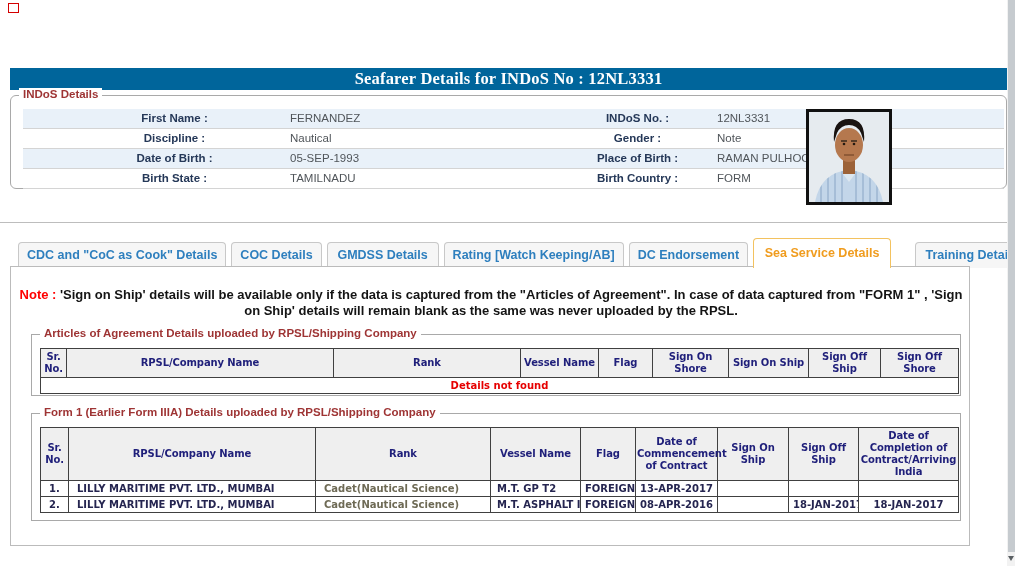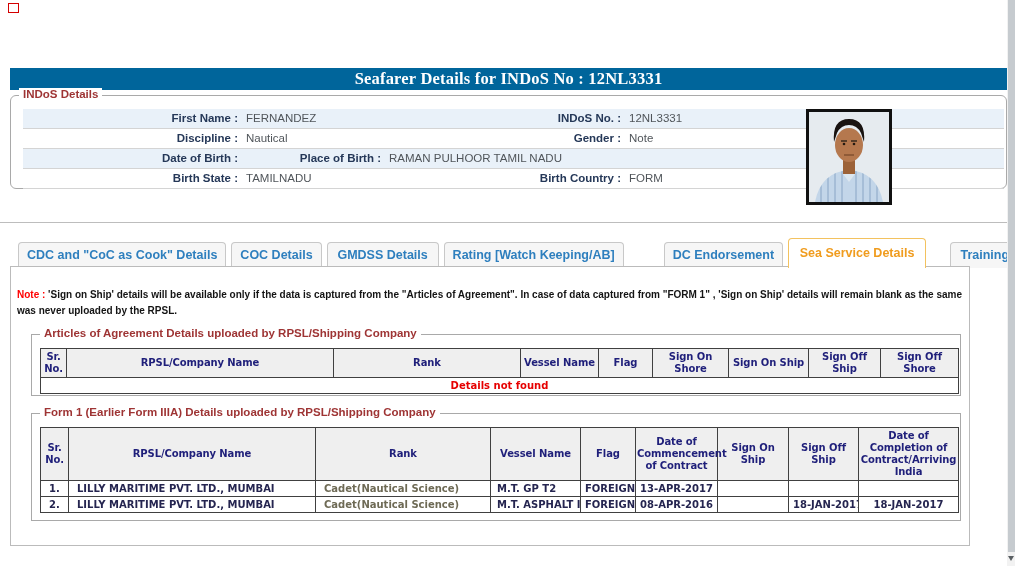--- a/index.html
+++ b/index.html
@@ -19,43 +19,43 @@
 
   
   .fs{position:absolute; border:1px solid #A9A9A9; background:#fff;}
   .fs > .legend{position:absolute; top:-8px; left:8px; background:#fff; padding:0 4px;
     color:var(--c-legend); font-weight:bold; font-size:11.5px; white-space:nowrap;}
 
   .fs-indos{left:10px; top:95px; width:997px; height:94px;border-radius:6px;}
   .indos-rows{position:absolute; left:12px; top:13px; width:981px;}
   .irow{display:flex; height:20px; line-height:19px; border-bottom:1px solid #D4D4D4; font-size:11.5px;}
   .irow.alt{background:var(--c-row_alt);}
-  .il{font-weight:bold; color:#253858; text-align:right;}
+  .il{font-weight:bold; color:#253858; text-align:center;margin-left:44px;}
   .iv{color:#50555A; padding-left:8px;}
   .c1l{width:215px;} .c1v{width:240px;} .c2l{width:143px;} .c2v{flex:1;}
   .photo{position:absolute; left:795px; top:13px; width:86px; height:96px; border:3px solid #111; background:#E3E9EE;}
   .photo svg{display:block;}
 
   .hr-line{position:absolute; left:0; top:222px; width:1007px; height:1px; background:#BDBDBD;}
 
   .tabs{position:absolute; left:18px; top:238px; display:flex; gap:5px; align-items:flex-end; height:30px;}
   .tab{height:26px; line-height:25px; background:#F6F6F6; border:1px solid #C8C8C8; border-bottom:none;
     border-radius:4px 4px 0 0; color:var(--c-tab_blue); font-weight:bold; font-size:12.5px;
     text-align:center; padding:0 8px; white-space:nowrap; cursor:pointer;}
   .tab:nth-child(1){min-width:190px;} .tab:nth-child(2){min-width:88px;}
   .tab:nth-child(3){min-width:112px;margin-top:19px;} .tab:nth-child(4){min-width:172px;}
-  .tab:nth-child(5){min-width:118px;margin-left:35px;} .tab:nth-child(6){min-width:138px;}
+  .tab:nth-child(5){min-width:118px;} .tab:nth-child(6){min-width:138px;}
   .tab:nth-child(7){min-width:114px;margin-left:19px;}
   .tab.active{height:30px; line-height:29px; background:#fff; color:var(--c-tab_active);
     border-color:var(--c-tab_active_border); position:relative; z-index:3;}
 
   .panel{position:absolute; left:10px; top:266px; width:960px; height:280px; border:1px solid #BBBBBB; background:#fff;}
 
-  .note{position:absolute; left:6px; top:20px; width:948px; font-size:10px; font-weight:bold;
-    line-height:15.5px; color:#141414;}
+  .note{position:absolute; left:6px; top:20px; width:948px; font-size:13px; font-weight:bold;
+    line-height:15.5px; color:#141414;text-align:center;}
   .note .note-prefix{color:var(--c-note_red);}
 
   .fs-articles{left:20px; top:67px; width:930px; height:62px;}
   .fs-form1{left:20px; top:146px; width:930px; height:108px;}
   .tblwrap{position:absolute; left:8px; top:13px;}
 
   table.dtable{border-collapse:collapse; table-layout:fixed; width:918px;
     font-family:"DejaVu Sans",sans-serif;}
   .dtable th{background:#EFEFEF; color:var(--c-navy); font-size:10px; font-weight:bold;
     border:1px solid #404040; padding:2px 1px; text-align:center; line-height:12px; letter-spacing:-.1px;}
@@ -92,20 +92,21 @@
         <span class="iv c2v">12NL3331</span>
       </div>
       <div class="irow">
         <span class="il c1l">Discipline :</span>
         <span class="iv c1v">Nautical</span>
         <span class="il c2l">Gender :</span>
         <span class="iv c2v">Note</span>
       </div>
       <div class="irow alt">
         <span class="il c1l">Date of Birth :</span>
+        <span class="iv c1v">05-SEP-1993</span>
         <span class="il c2l">Place of Birth :</span>
         <span class="iv c2v">RAMAN PULHOOR TAMIL NADU</span>
       </div>
       <div class="irow">
         <span class="il c1l">Birth State :</span>
         <span class="iv c1v">TAMILNADU</span>
         <span class="il c2l">Birth Country :</span>
         <span class="iv c2v">FORM</span>
       </div>
     </div>

